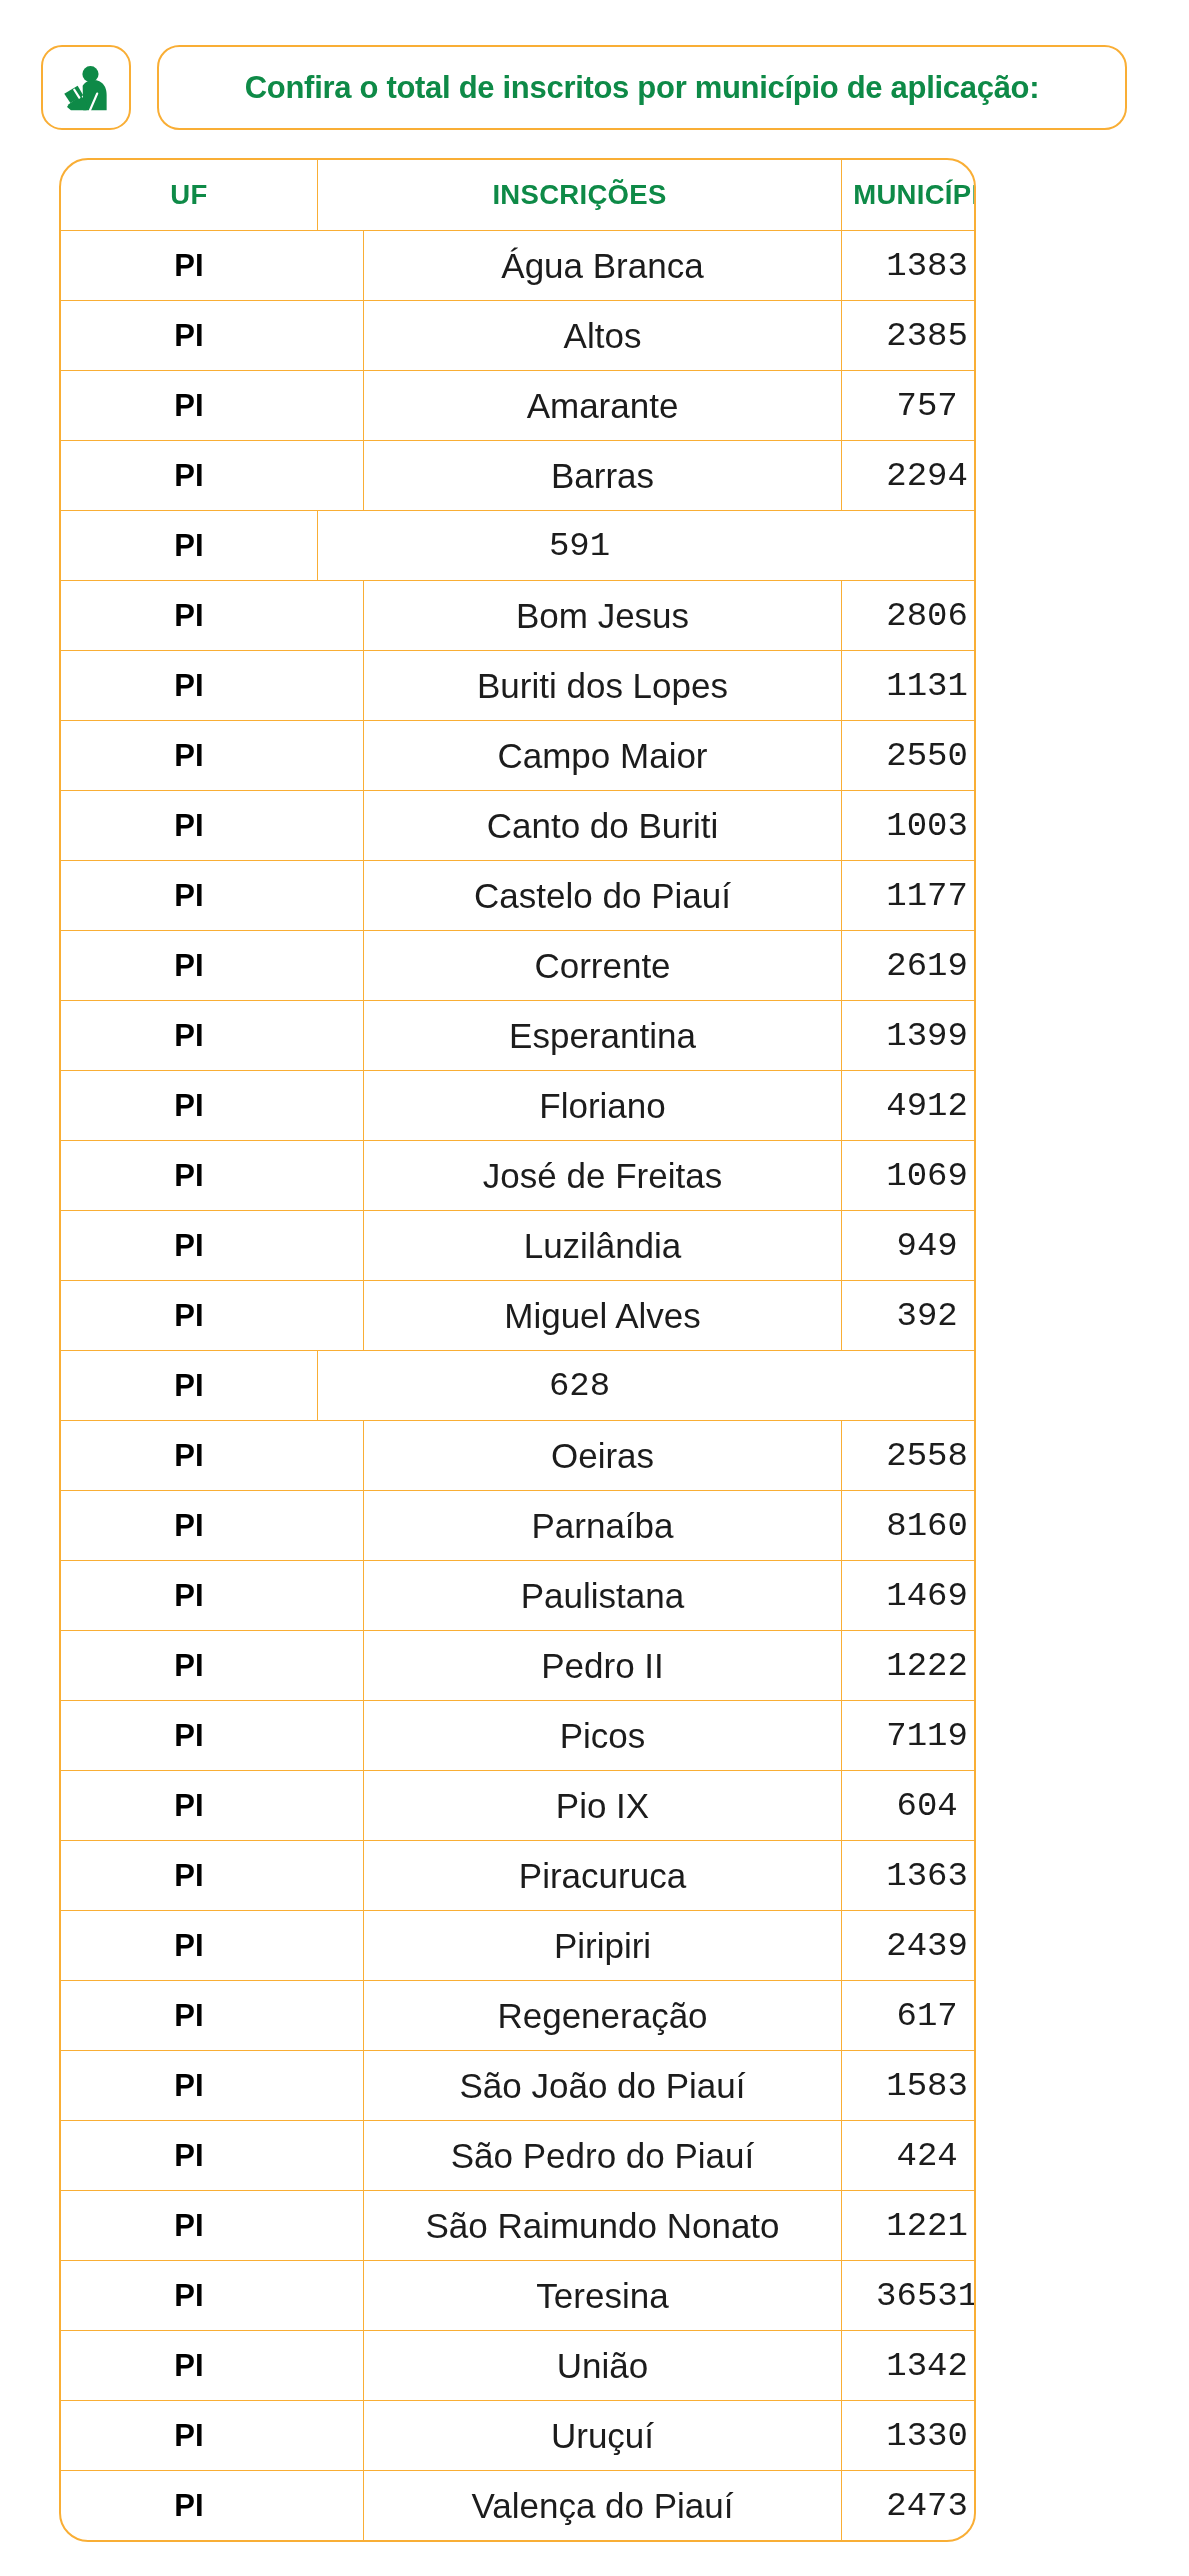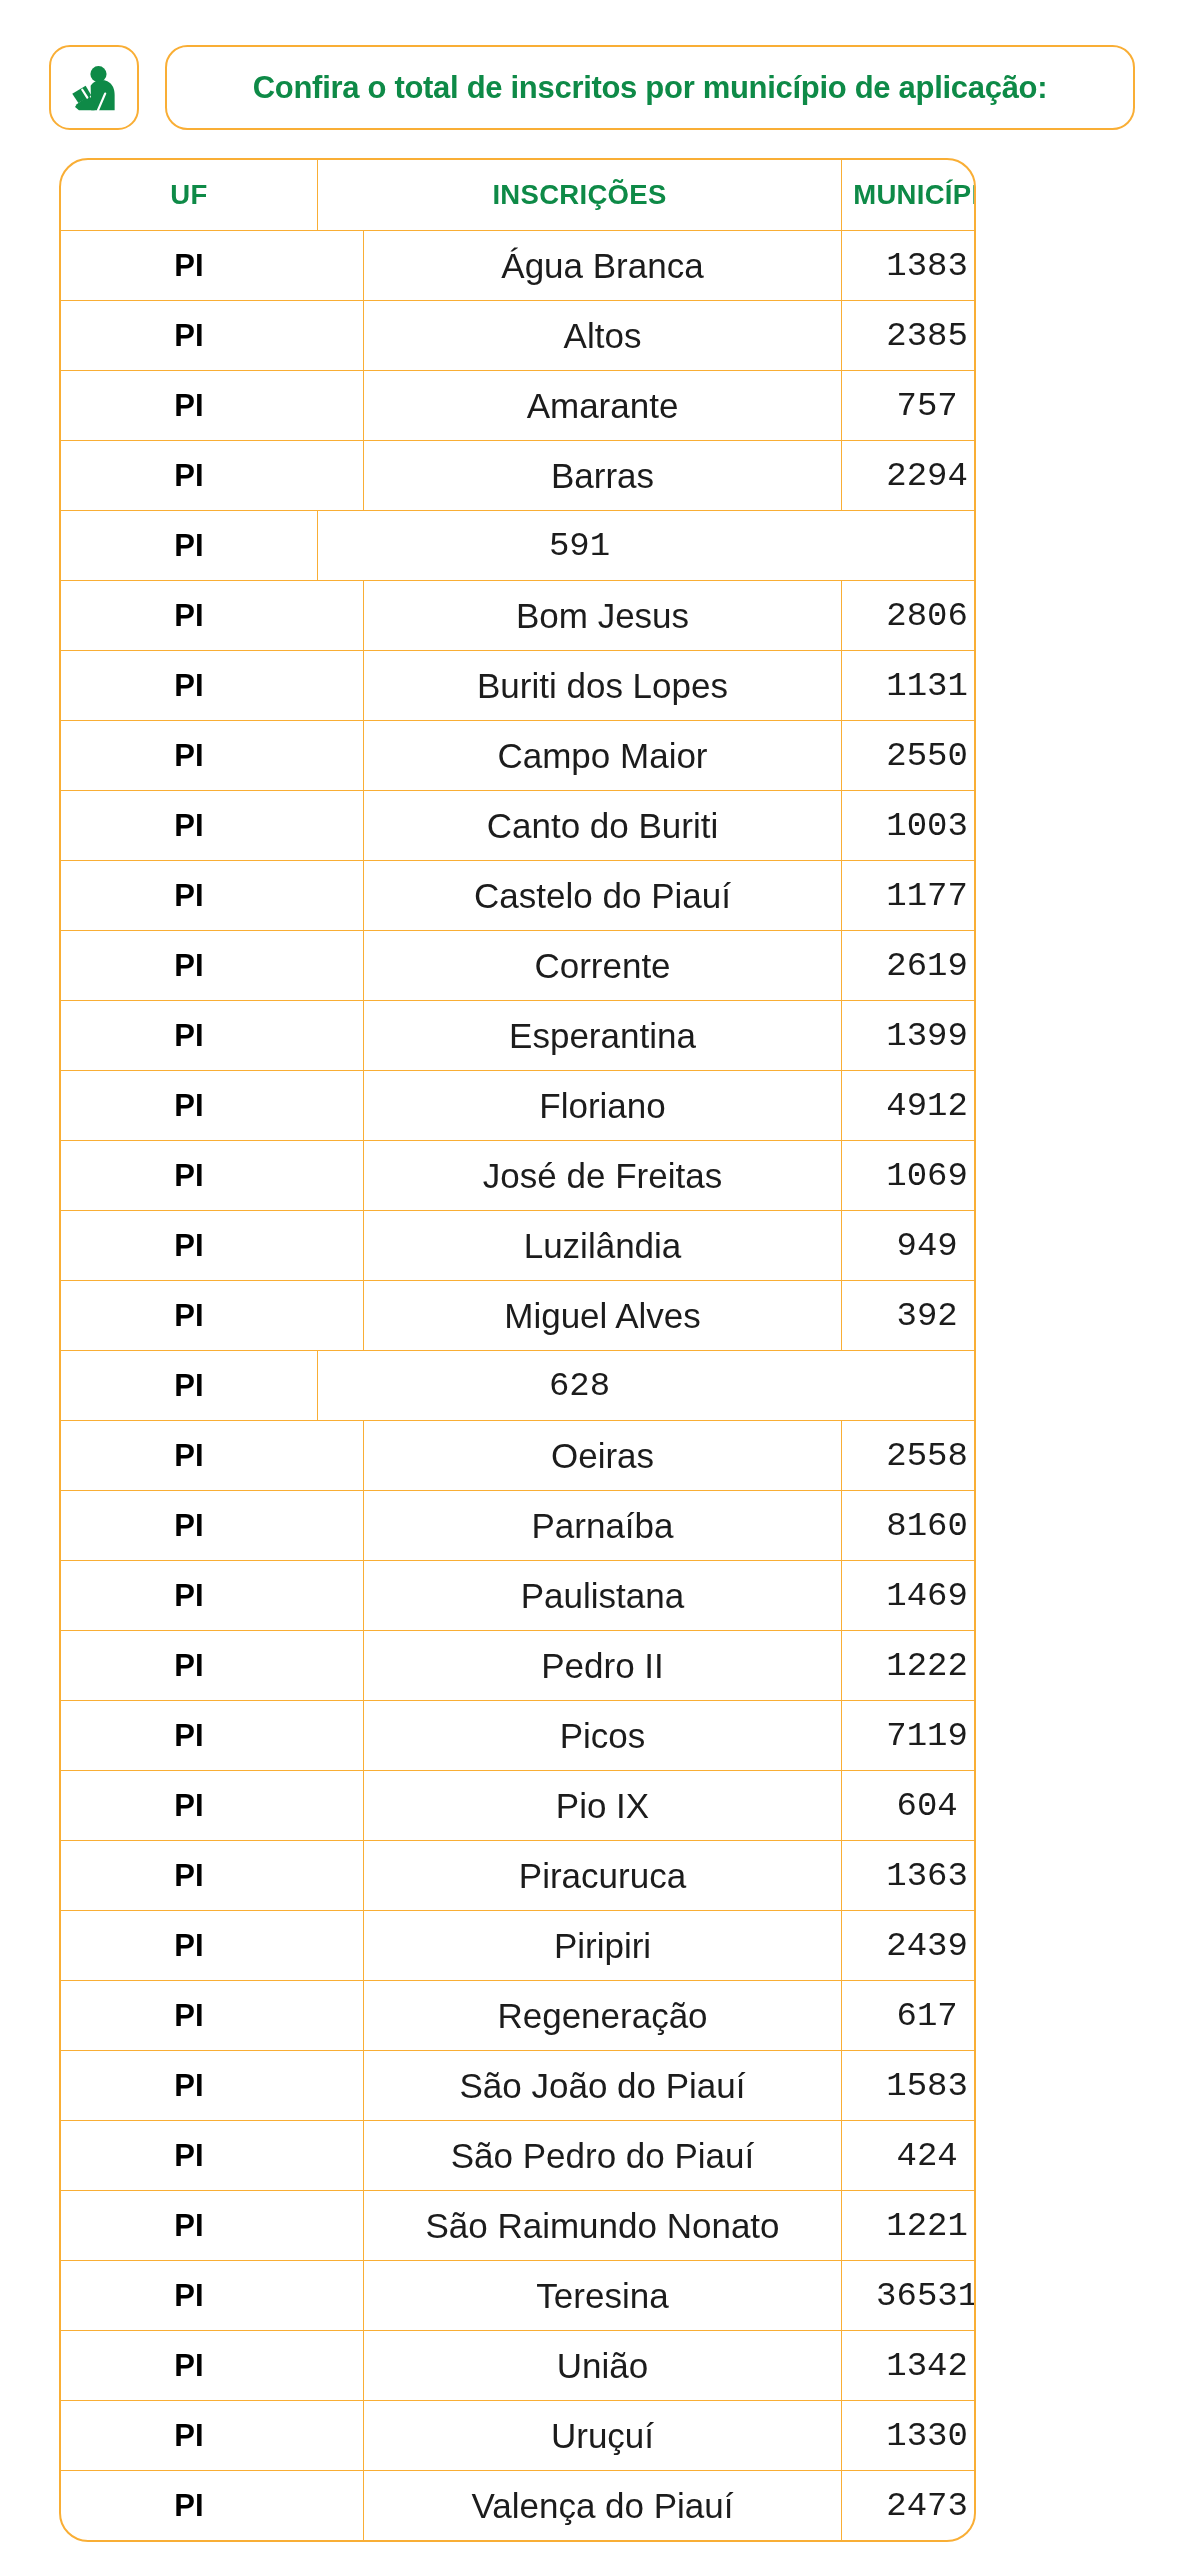--- a/index.html
+++ b/index.html
@@ -10,21 +10,21 @@
   *{margin:0;padding:0;box-sizing:border-box;}
   html,body{background:#ffffff;}
   body{
     font-family:"Liberation Sans", sans-serif;
     width:1190px;height:2576px;position:relative;overflow:hidden;
   }
   .page{position:absolute;inset:0;background:#fff;}
 
   
   .banner{
-    position:absolute;left:49px;top:45px;width:1086px;height:85px;
+    position:absolute;left:41px;top:45px;width:1086px;height:85px;
     display:flex;gap:26px;
   }
   .icon-box{
     flex:none;width:90px;height:85px;
     border:2.2px solid var(--orange);border-radius:21px;
     display:flex;align-items:center;justify-content:center;
     background:#fff;
   }
   .icon-box svg{width:58px;height:55px;color:var(--green);}
   .title-box{

